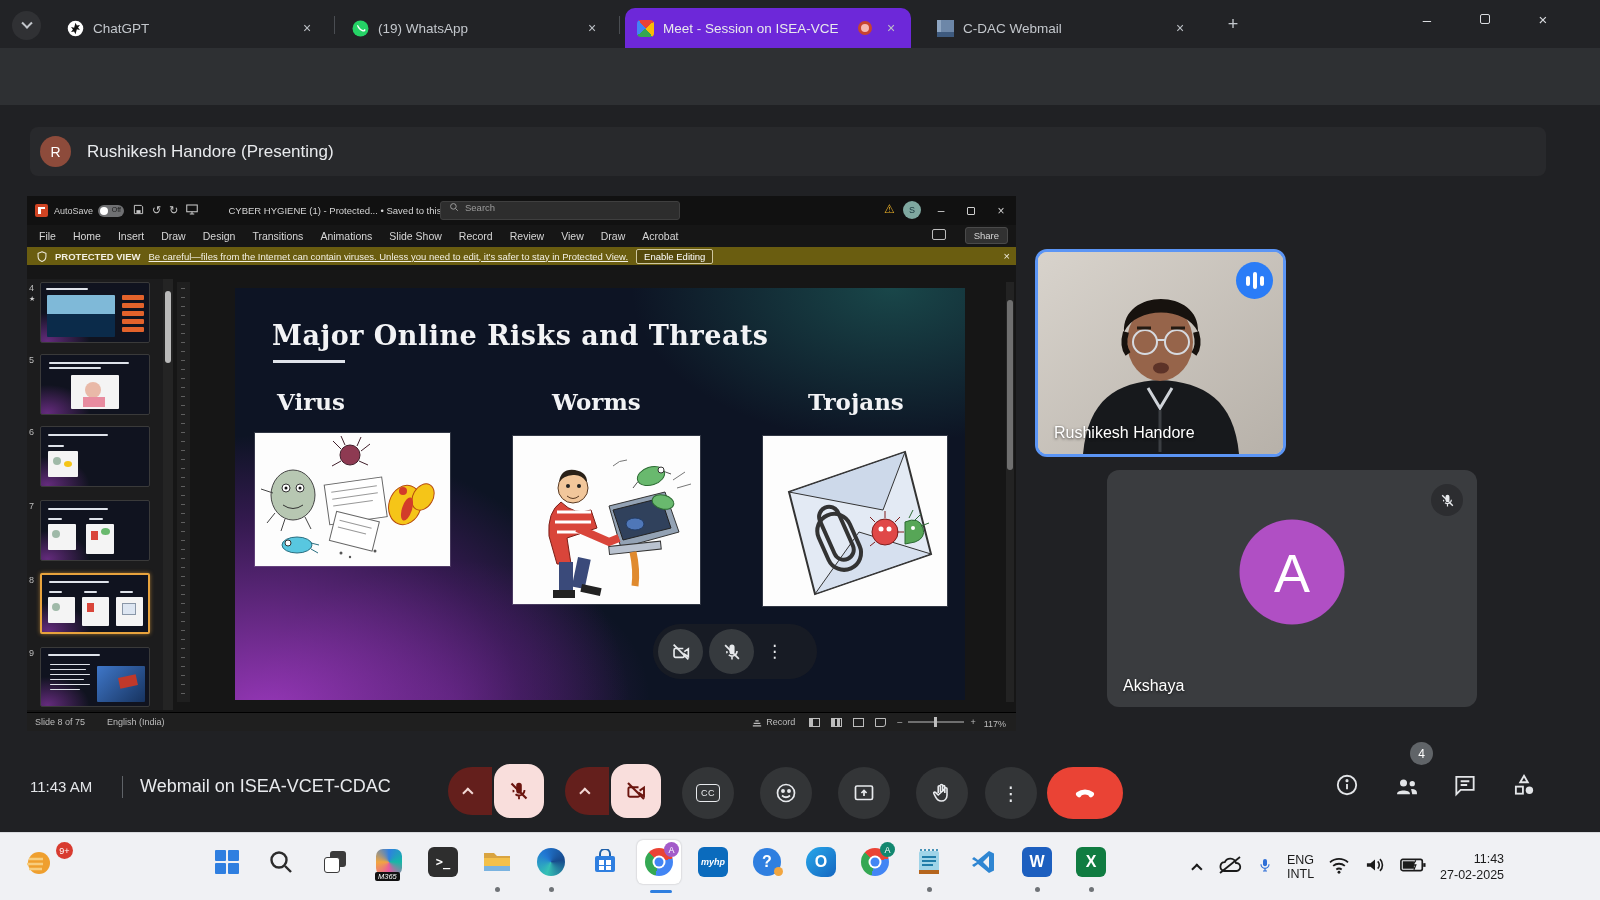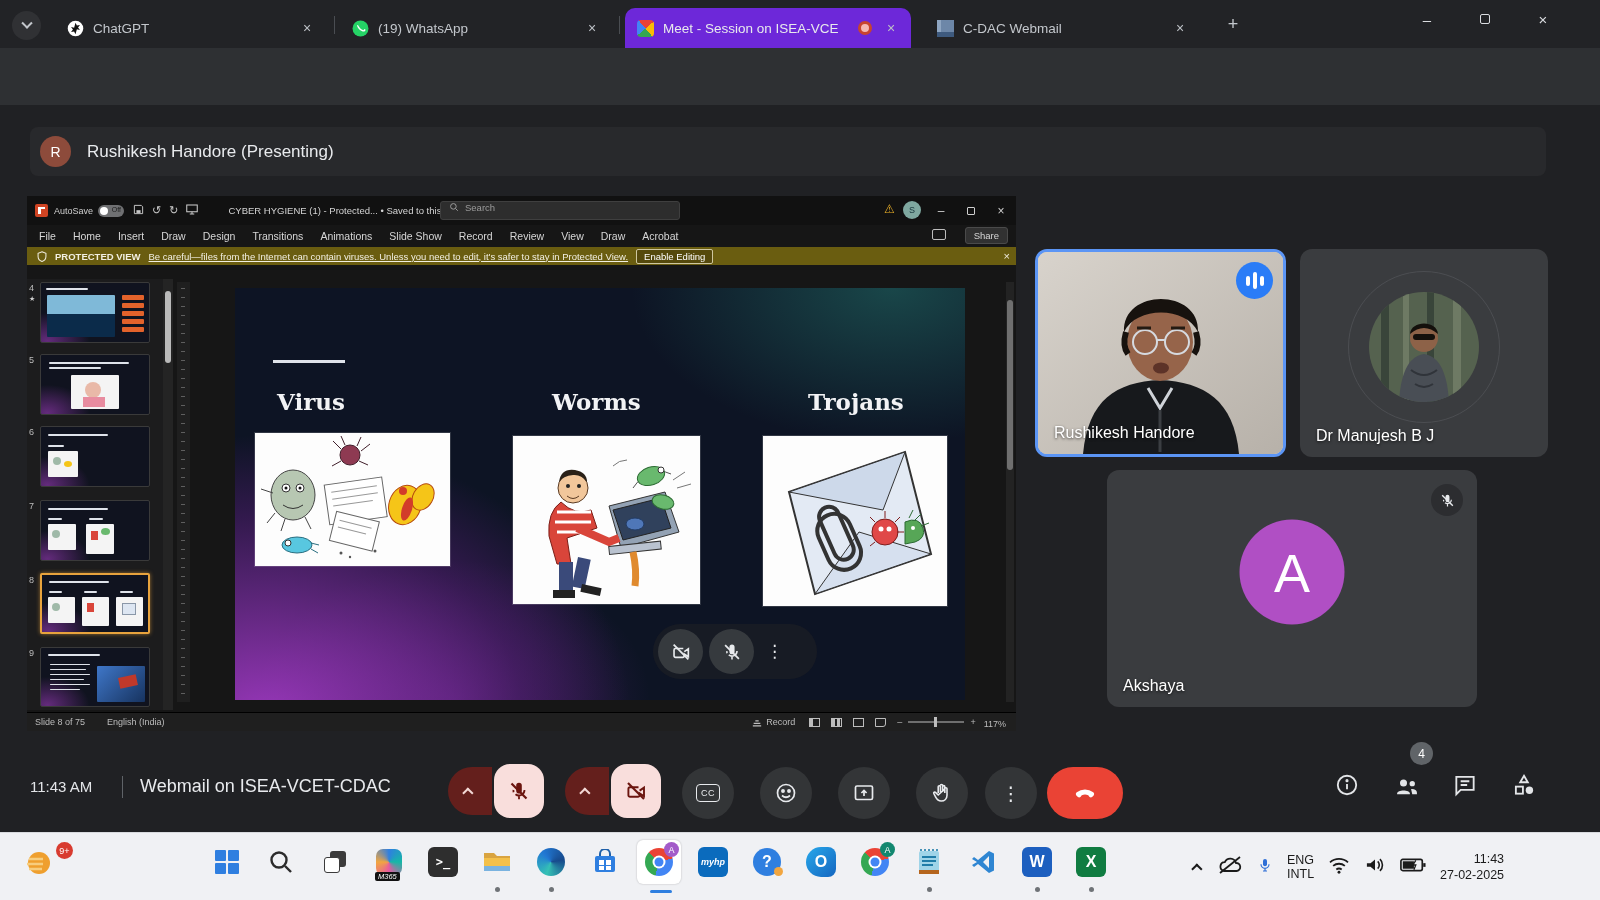--- a/index.html
+++ b/index.html
@@ -361,20 +361,21 @@
       </div>
     </div>
     <div class="abs" id="thumb-scroll">
         <i id="thumb-thumb"></i>
       </div>
     <div class="abs" id="vruler">
         <i></i>
       </div>
 
     <div class="abs" id="slide">
+      <span id="slide-title">Major Online Risks and Threats</span>
       <span id="slide-underline"></span>
       <span class="col-h" style="left:42px;top:100px;">Virus</span>
       <span class="col-h" style="left:317px;top:100px;">Worms</span>
       <span class="col-h" style="left:573px;top:100px;">Trojans</span>
 
       <svg class="slide-img" style="left:20px;top:145px;" width="195" height="133" viewBox="0 0 195 133">
         <rect width="195" height="133" fill="#fdfdfd"></rect>
         <g transform="rotate(-8 100 70)">
             <rect x="72" y="48" width="58" height="40" fill="#fff" stroke="#666"></rect>
             <line x1="78" y1="56" x2="124" y2="56" stroke="#999"></line>
@@ -521,38 +522,20 @@
       <path d="M99 76h14M133 76h14" stroke="#241a12" stroke-width="3"></path>
     </svg>
     <span id="audio-badge">
         <i style="height:10px;"></i>
         <i style="height:17px;"></i>
         <i style="height:10px;"></i>
       </span>
     <span class="tile-name">Rushikesh Handore</span>
   </div>
 
-  <div class="abs tile" id="tile-manujesh">
-    <span id="manu-ring"></span>
-    <span id="manu-avatar">
-      <svg width="110" height="110" viewBox="0 0 110 110">
-        <rect width="110" height="110" fill="#55624f"></rect>
-        <rect x="12" width="8" height="110" fill="#39453a"></rect>
-          <rect x="34" width="6" height="110" fill="#6e7a64"></rect>
-        <rect x="58" width="7" height="110" fill="#39453a"></rect>
-          <rect x="84" width="8" height="110" fill="#6e7a64"></rect>
-        <path d="M30 110 C32 76 42 64 55 62 C68 64 78 76 80 110 Z" fill="#494e55"></path>
-        <path d="M42 78 q13 10 26 0 M46 92 q9 6 18 0" stroke="#30343a" fill="none" stroke-width="2"></path>
-        <circle cx="55" cy="46" r="14" fill="#8d6248"></circle>
-        <path d="M41 42 C42 28 68 28 69 42 C60 34 50 34 41 42 Z" fill="#14100c"></path>
-        <rect x="44" y="42" width="22" height="6" rx="3" fill="#14100c"></rect>
-      </svg>
-    </span>
-    <span class="tile-name">Dr Manujesh B J</span>
-  </div>
 
   <div class="abs tile" id="tile-akshaya">
     <span class="avatar" id="akshaya-avatar">A</span>
     <span id="akshaya-mic">
       <svg width="17" height="17" viewBox="0 0 24 24">
           <path d="M12 14.5a2.8 2.8 0 0 0 2.8-2.8V6.6a2.8 2.8 0 0 0-5.6 0v5.1A2.8 2.8 0 0 0 12 14.5z" fill="#e8eaed"></path>
           <path d="M17.5 11a5.5 5.5 0 0 1-9 4.2M6.6 13.3A5.5 5.5 0 0 1 6.5 11M12 17.3v3" stroke="#e8eaed" stroke-width="1.7" fill="none"></path>
           <path d="M4.5 4.5l15 15" stroke="#e8eaed" stroke-width="2"></path>
         </svg>
     </span>

